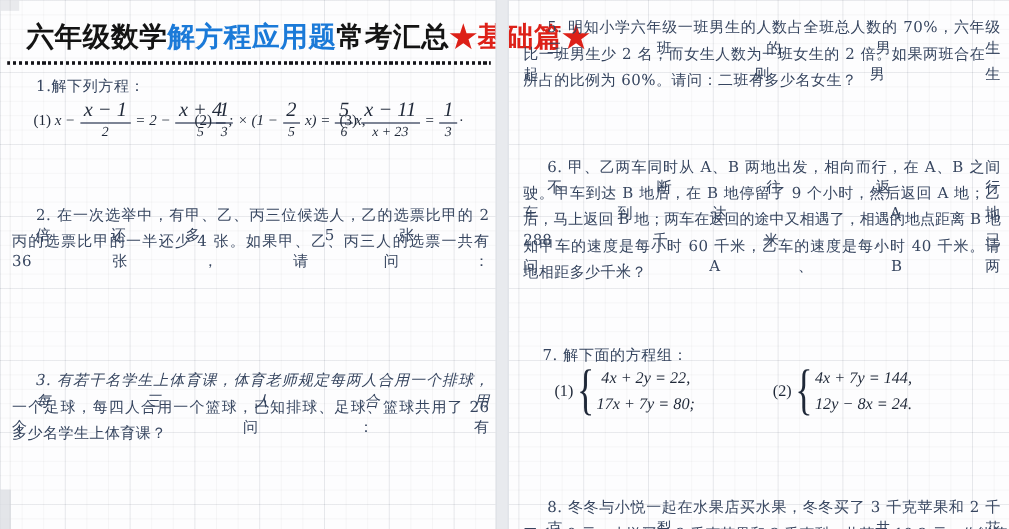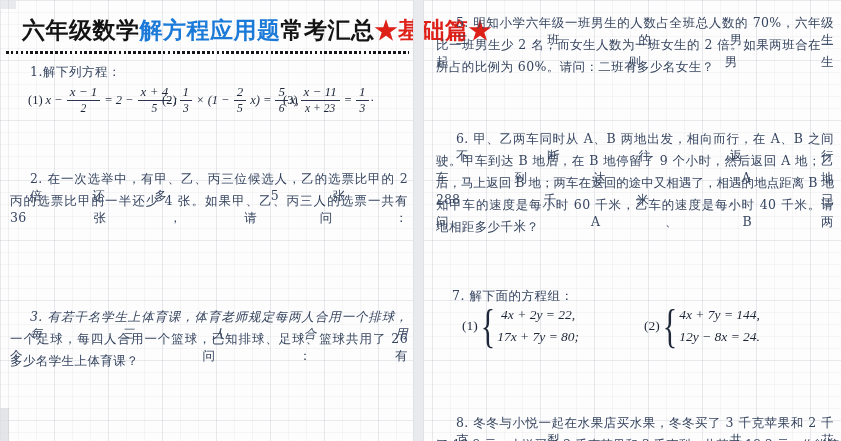--- a/index.html
+++ b/index.html
@@ -63,21 +63,21 @@
   }
 
   .eq{
     position:absolute;display:flex;align-items:center;
     font-family:"Liberation Serif",serif;
     font-style:italic;font-size:12.5px;color:#1f2838;white-space:nowrap;
   }
   .eq .lbl{font-style:normal;margin-right:1px;}
   .mt{margin:0 2px;}
   .frac{display:inline-block;text-align:center;line-height:1;margin:0 2px;vertical-align:middle;}
-  .frac .num{display:block;padding:0 3px 2px;border-bottom:1px solid #2a3550;font-size:13px;}
+  .frac .num{display:block;padding:0 3px 2px;border-bottom:1px solid #2a3550;font-size:17px;}
   .frac .den{display:block;padding:2px 3px 0;font-size:11.5px;}
 
   .sys{
     position:absolute;display:flex;align-items:center;
     font-family:"Liberation Serif",serif;color:#1f2838;
   }
   .sys .lbl{font-size:13.5px;margin-right:1px;}
   .sys .brace{
     font-size:30px;line-height:1;transform:scaleY(1.55);
     transform-origin:center;margin:0 2px;font-weight:400;

